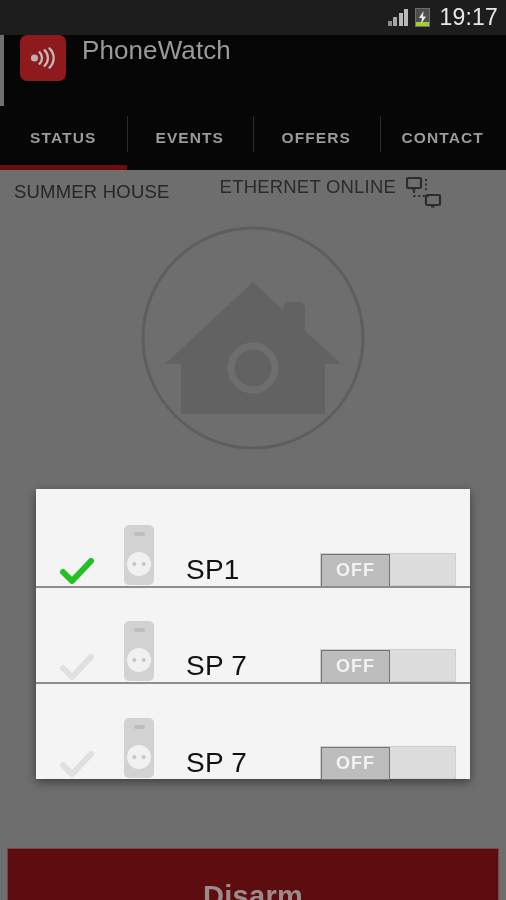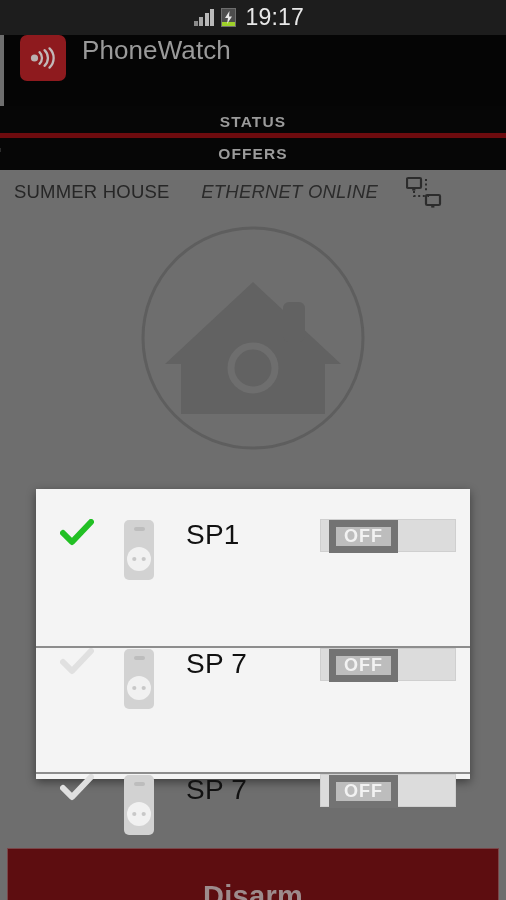--- a/index.html
+++ b/index.html
@@ -14,21 +14,21 @@
     width: 506px; height: 900px;
     background: #6e6e6e;
     overflow: hidden;
   }
 
   
   .statusbar {
     position: absolute; top: 0; left: 0;
     width: 506px; height: 35px;
     background: #1d1d1d;
-    display: flex; align-items: center; justify-content: center;
+    display: flex; align-items: center; justify-content: flex-end;
     padding-right: 8px;
   }
   .sb-signal { display: flex; align-items: flex-end; height: 17px; gap: 1.5px; margin-right: 7px; }
   .sb-signal i { display: block; width: 4px; background: #b9b9b9; }
   .sb-signal i:nth-child(1) { height: 5px; background:#8a8a8a;}
   .sb-signal i:nth-child(2) { height: 9px; background:#a8a8a8;}
   .sb-signal i:nth-child(3) { height: 13px; }
   .sb-signal i:nth-child(4) { height: 17px; }
   .sb-batt {
     position: relative; width: 15px; height: 19px;
@@ -65,21 +65,20 @@
     color: #9a9a9a; font-size: 26px; font-weight: normal;
     letter-spacing: 0.1px;
   }
 
   
   .tabs {
     position: absolute; top: 106px; left: 0;
     width: 506px; height: 64px;
     background: #060606;
     display: flex;
-    flex-direction: column;
   }
   .tab {
     flex: 1 1 0; position: relative;
     display: flex; align-items: center; justify-content: center;
     color: #9b9b9b; font-size: 15.5px; font-weight: bold;
     letter-spacing: 1.1px;
   }
   .tab + .tab:before {
     content: ""; position: absolute; left: 0; top: 10px; bottom: 18px;
     width: 1px; background: #2b2b2b;
@@ -98,21 +97,21 @@
   .subbar {
     position: relative;
     height: 44px; width: 452px;
     display: flex; align-items: center;
     padding: 0 10px 0 14px;
   }
   .site-name {
     color: #262626; font-size: 18.5px; letter-spacing: 0.2px;
   }
   .net-wrap {
-    margin-left: auto; display: flex; align-items: center; gap: 28px; font-style: italic;
+    margin-left: auto; display: flex; gap: 10px;
   }
   .net-status { color: #2b2b2b; font-size: 18.5px; letter-spacing: 0.2px; }
 
   
   .house-wm {
     position: absolute; left: 50%; top: 48px;
     transform: translateX(-50%);
     width: 240px; height: 240px;
     opacity: 1;
   }
@@ -132,41 +131,40 @@
 
   
   .scrim { position: absolute; inset: 0; background: rgba(0,0,0,0.0); }
   .dialog {
     position: absolute; left: 36px; top: 319px;
     width: 434px; height: 290px;
     background: #f4f4f4;
     box-shadow: 0 3px 9px rgba(0,0,0,0.45);
   }
   .sp-row {
-    display: flex; align-items: flex-start;
+    display: flex; align-items: flex-end;
     height: 96.6px; position: relative;
     padding-left: 10px;
-    margin-top: 30px;
   }
   .sp-row + .sp-row { border-top: 2px solid #8d8d8d; }
   .sp-check { width: 62px; display: flex; align-items: center; justify-content: center; }
   .sp-icon  { width: 62px; display: flex; align-items: center; justify-content: center; }
   .sp-label {
     flex: 1 1 auto; margin-left: 16px;
     color: #111; font-size: 28px; letter-spacing: 0.2px;
   }
   .toggle {
     width: 136px; height: 33px; background: #dcdcdc;
     border: 1px solid #cfcfcf;
     margin-right: 14px; position: relative; flex: 0 0 auto;
   }
   .toggle .thumb {
-    position: absolute; left: 8px; top: 0;
+    position: absolute; left: 0; top: 0;
     width: 69px; height: 33px;
-    background: #bdbdbd; border: 7px solid #737373;
+    background: #bdbdbd; border: 1px solid #737373;
     display: flex; align-items: center; justify-content: center;
   }
   .toggle .thumb span {
     color: #f2f2f2; font-size: 18px; font-weight: bold; letter-spacing: 1px;
   }
 </style>
 </head>
 <body>
 
 <div id="screen">
@@ -197,21 +195,27 @@
     </div>
     <div class="app-title">PhoneWatch</div>
   </div>
 
   <div class="tabs">
     <div class="tab">
       <span>STATUS</span>
       <span class="underline"></span>
     </div>
     <div class="tab">
+      <span>EVENTS</span>
+    </div>
+    <div class="tab">
       <span>OFFERS</span>
+    </div>
+    <div class="tab">
+      <span>CONTACT</span>
     </div>
   </div>
 
   <div class="content">
 
     <div class="subbar">
       <div class="site-name">SUMMER HOUSE</div>
       <div class="net-wrap">
         <div class="net-status">ETHERNET ONLINE</div>
         <svg class="net-ico" width="36" height="32" viewBox="0 0 36 32" aria-hidden="true">

